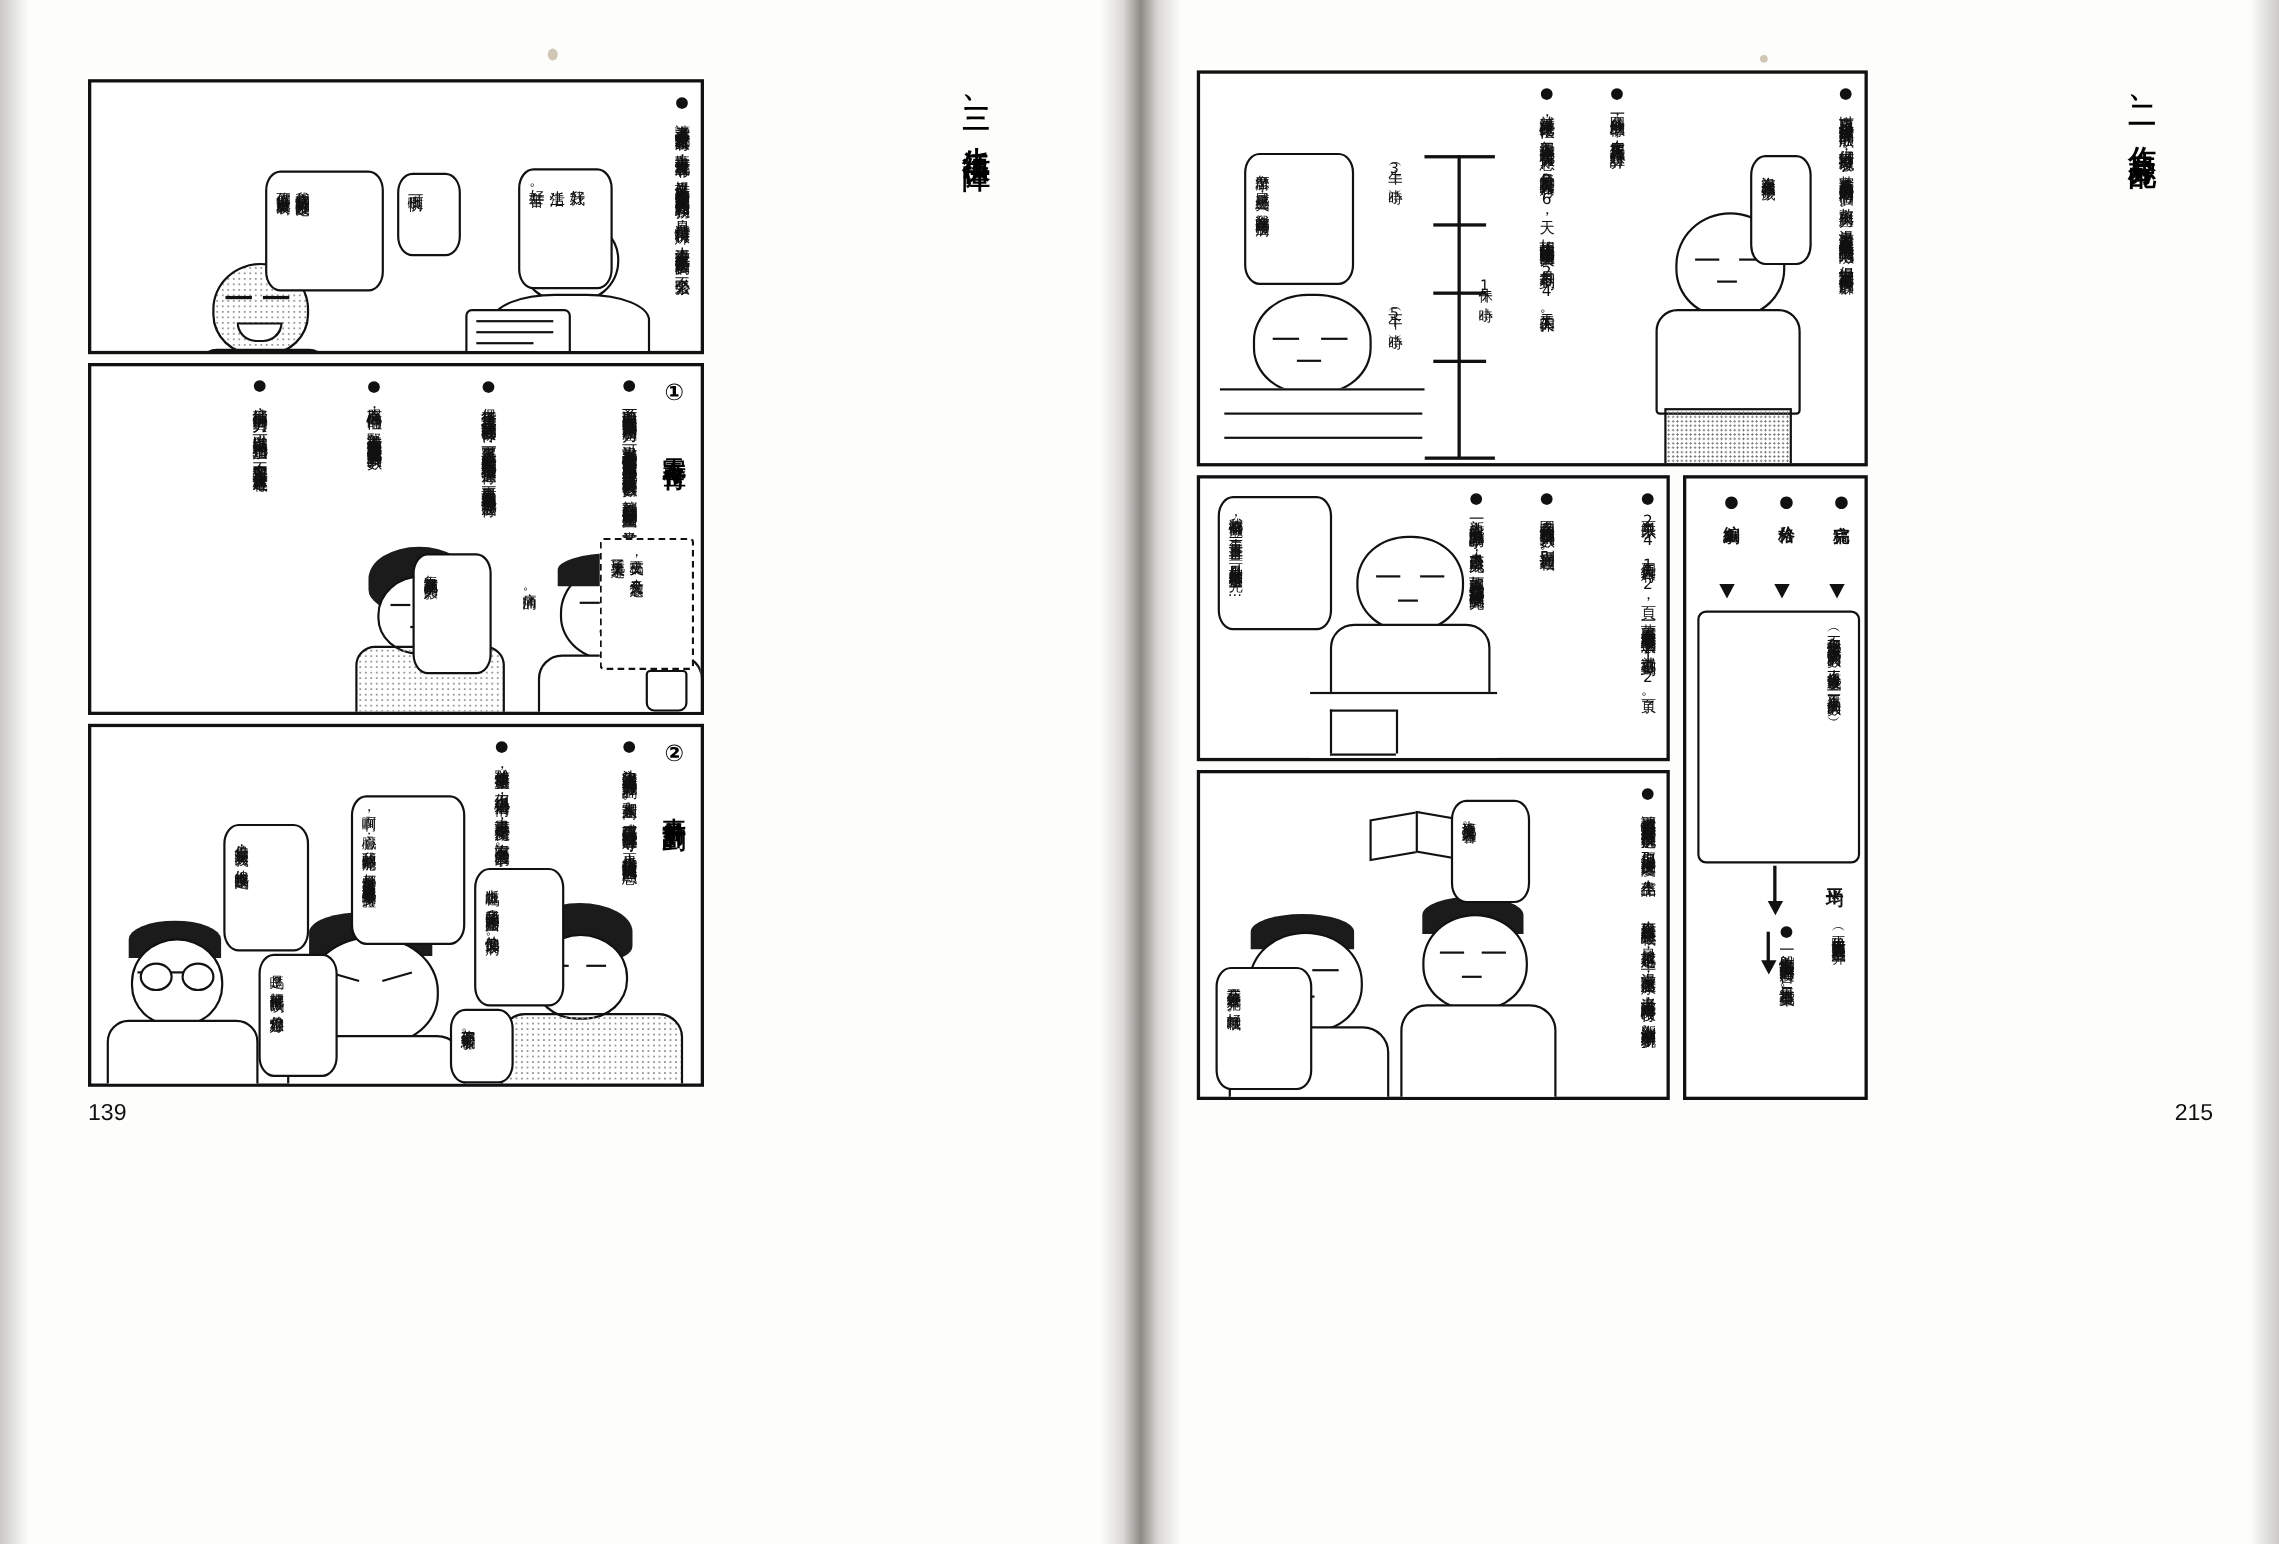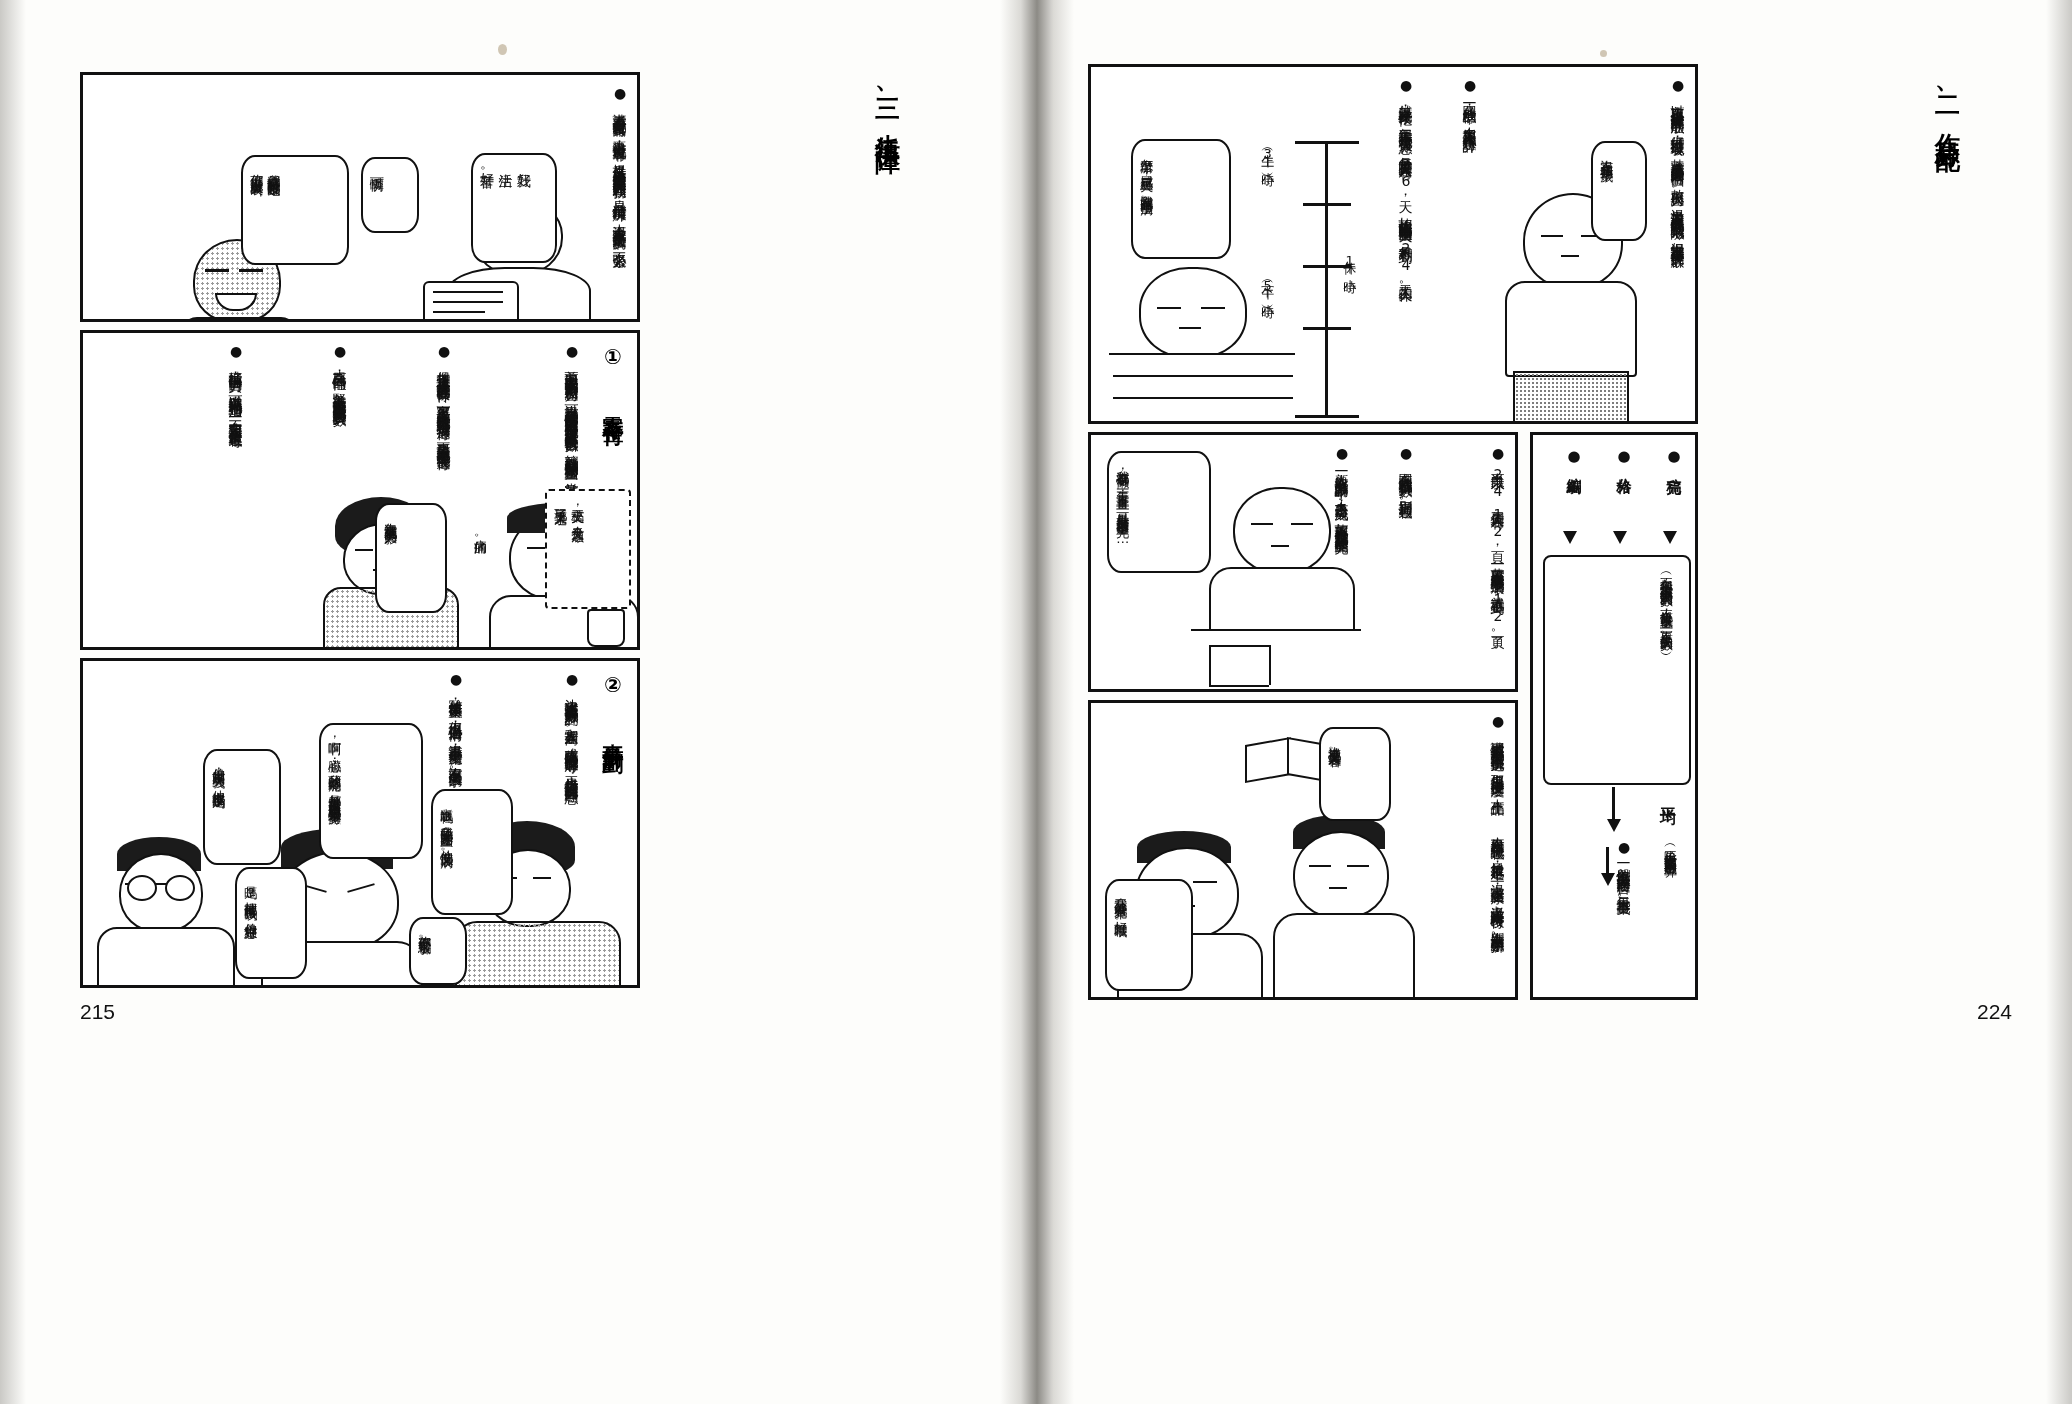--- a/index.html
+++ b/index.html
@@ -292,21 +292,21 @@
         <div class="vtext t13">是嗎？把他腰斬可以嗎？伯母您好狠…</div>
       </div>
       <div class="balloon" style="left:348px; top:128px; width:82px; height:126px;">
         <div class="vtext t13">出版社嗎？我兒子昨天才開始畫圖，他偷懶又裝病。</div>
       </div>
       <div class="balloon" style="left:326px; top:256px; width:58px; height:68px;">
         <div class="vtext t13">你們不要被騙了。</div>
       </div>
     </div>
 
-    <div class="folio" style="left:80px; top:1000px;">215</div>
+    <div class="folio" style="left:80px; top:1000px;">139</div>
   </div>
 
   <div class="page-sheet" id="right-sheet">
 
     <div class="heading" style="top:78px; right:108px; height:170px;">二、作息分配</div>
 
     <div class="panel" style="left:36px; top:64px; width:610px; height:360px;">
       <div class="vtext t14" style="top:10px; right:8px; height:336px; width:100px;">●以上八項只是漫畫家一般常見的症狀，仔細看過可以發現，其實造成這麼多病的原因只有兩個，熬夜與壓力。漫畫界並沒有刀砍火燒等外在的職業危險，但漫畫家卻是壽命不長的族群。</div>
       <div class="vtext t14" style="top:10px; right:216px; height:150px; width:60px;">●各國一般的標準，大多採用每天工作八小時計算。</div>
       <div class="vtext t14" style="top:10px; right:280px; height:336px; width:110px;">●就算漫畫家比較忙，每週工作六小時也需有一天休息。每月的實際工作天只有26天，扣掉生病或臨時處理雜事兩三天，每月剩不到24天的工作天。</div>
@@ -421,21 +421,21 @@
       <div class="vtext t16 bold" style="top:360px; right:16px; height:60px;">平均</div>
 
       <div class="vtext t13" style="top:404px; right:16px; height:150px; width:40px;">（再除去史努比之類簡單的畫風不算）</div>
 
       <div class="arrow-stem" style="right:86px; top:412px; height: 28px;"></div>
       <div class="arrow-dn" style="right:80px; top:438px;"></div>
 
       <div class="vtext t14" style="top:404px; right:62px; height:150px; width:92px;">●一般劇情漫畫以新人的速度而言，每天只能畫半頁。</div>
     </div>
 
-    <div class="folio" style="right:60px; top:1000px;">224</div>
+    <div class="folio" style="right:60px; top:1000px;">215</div>
   </div>
 
   <div id="spine"></div>
   <div class="edge-shade" id="edge-left"></div>
   <div class="edge-shade" id="edge-right"></div>
 
   <div class="speck" style="left:498px; top:44px; width:9px; height:11px;"></div>
   <div class="speck" style="left:1600px; top:50px; width:7px; height:7px;"></div>
 </div>
 

